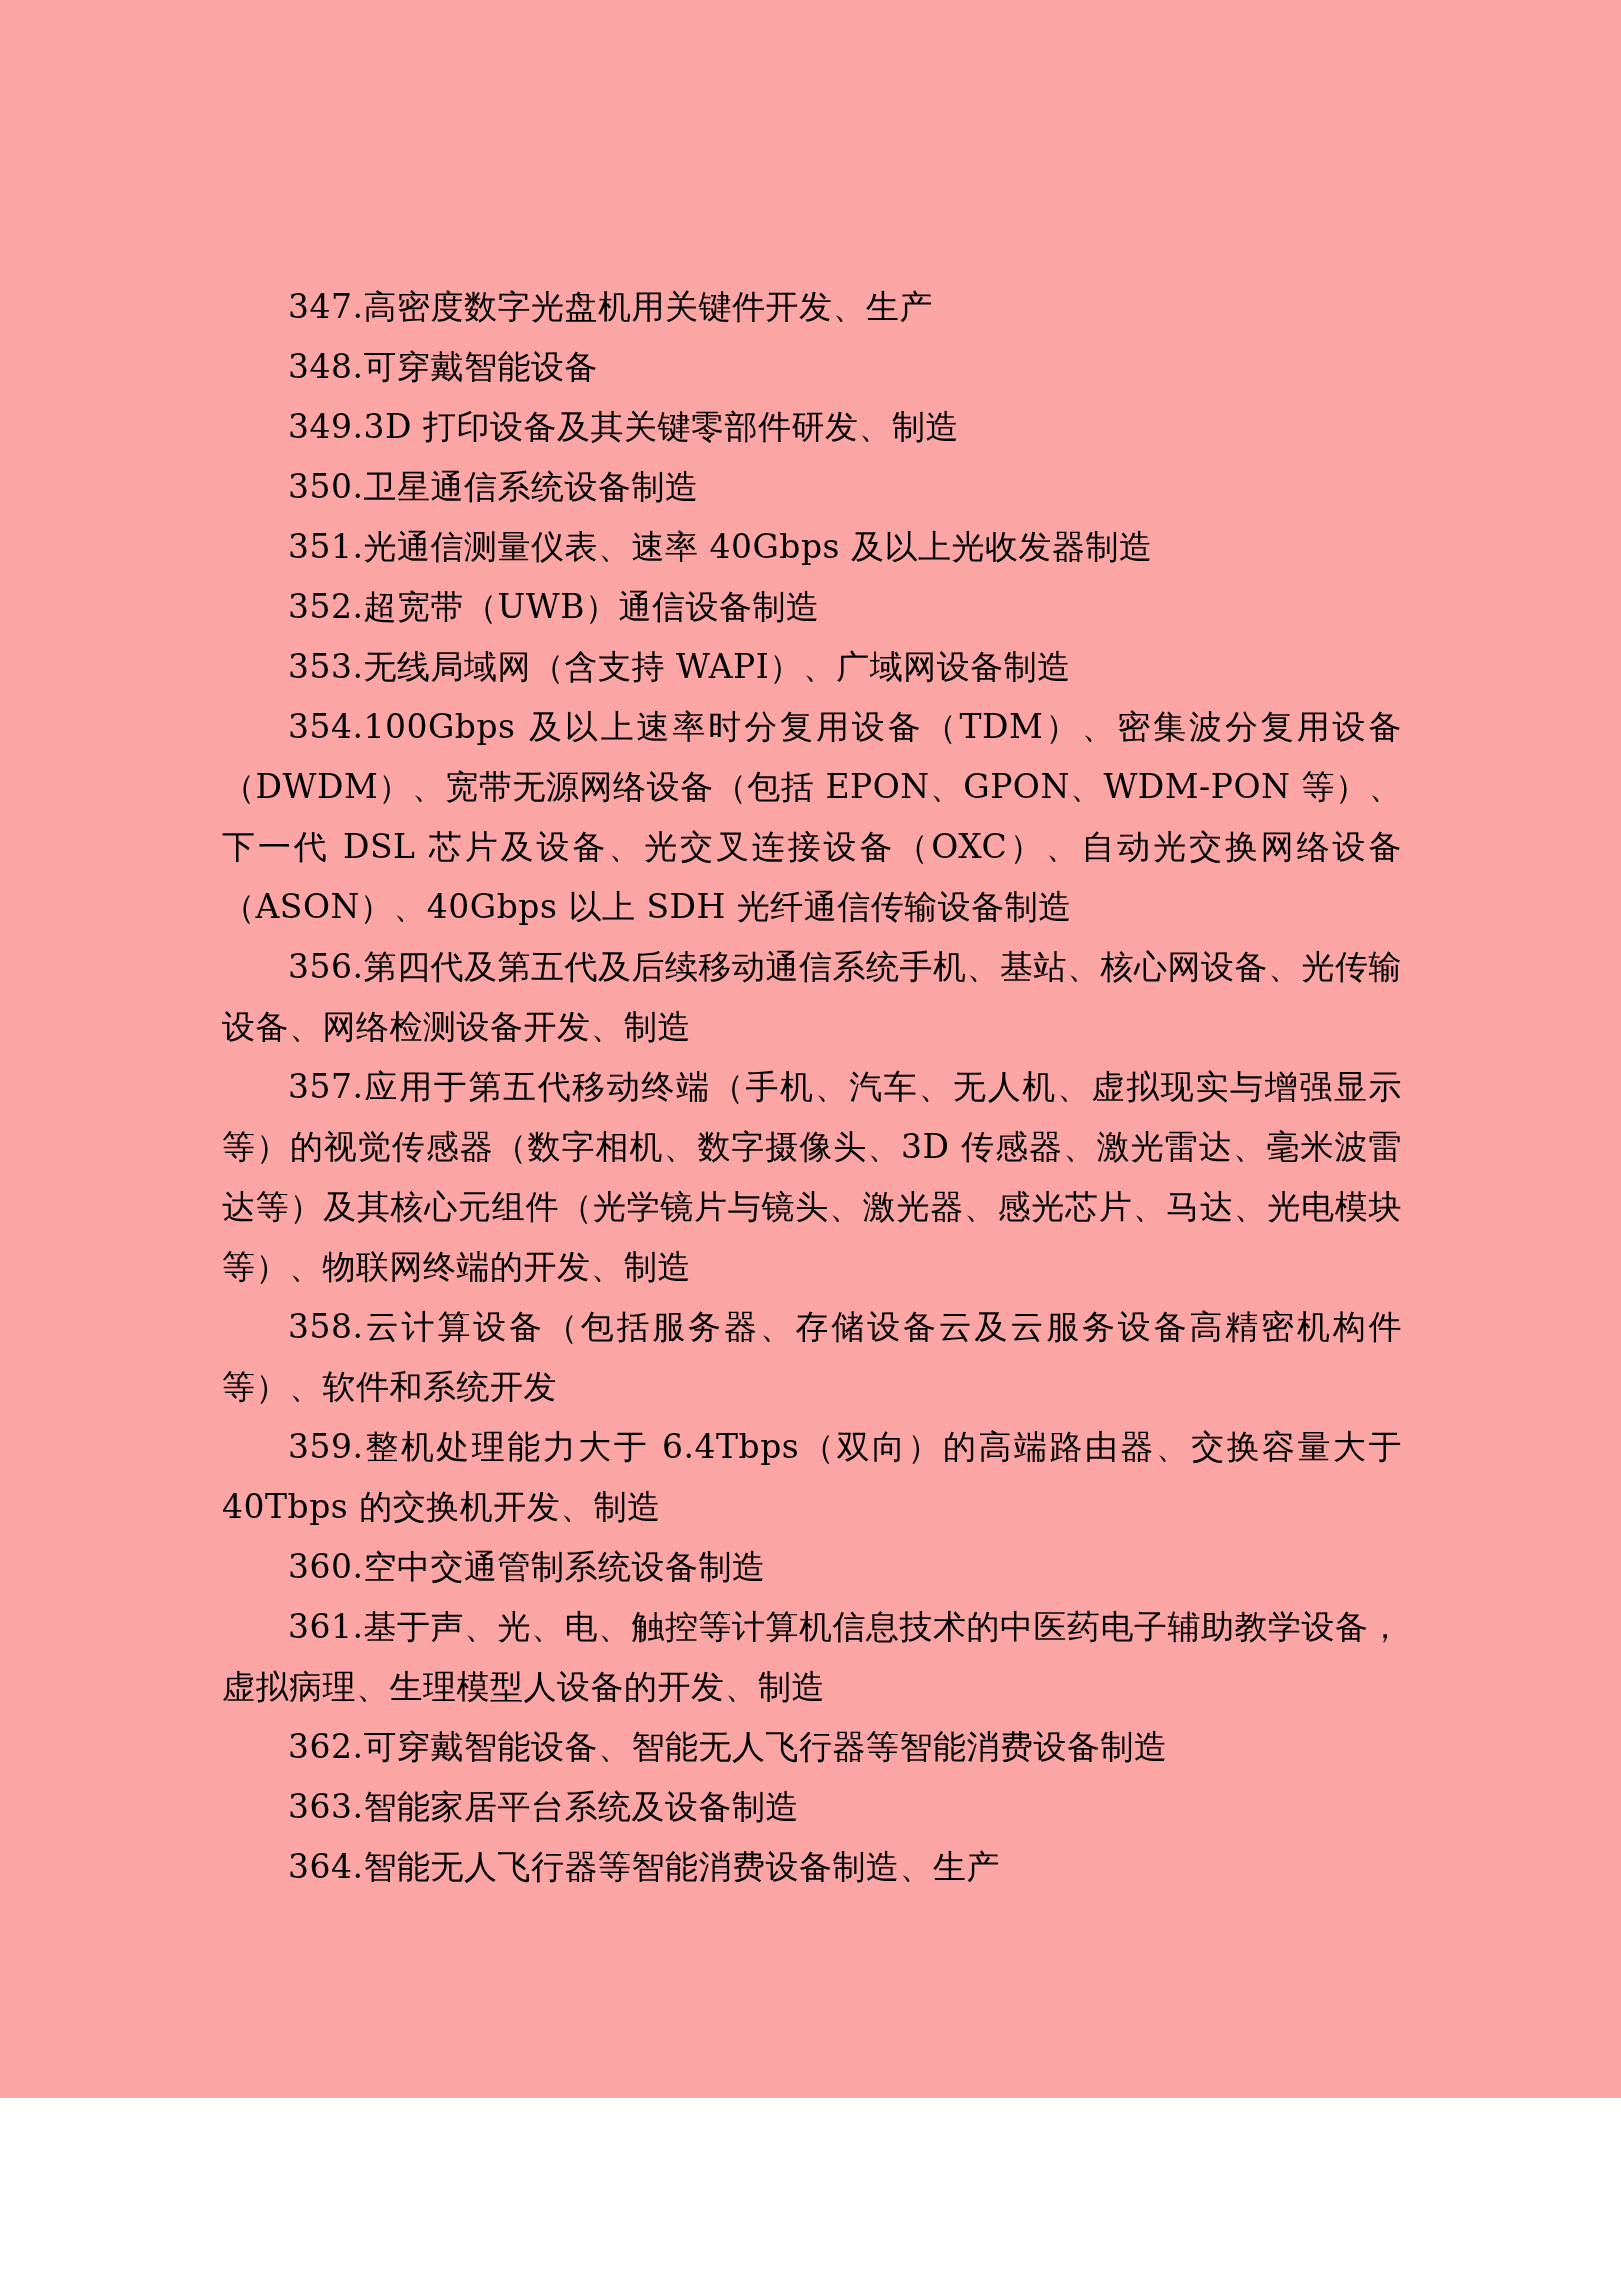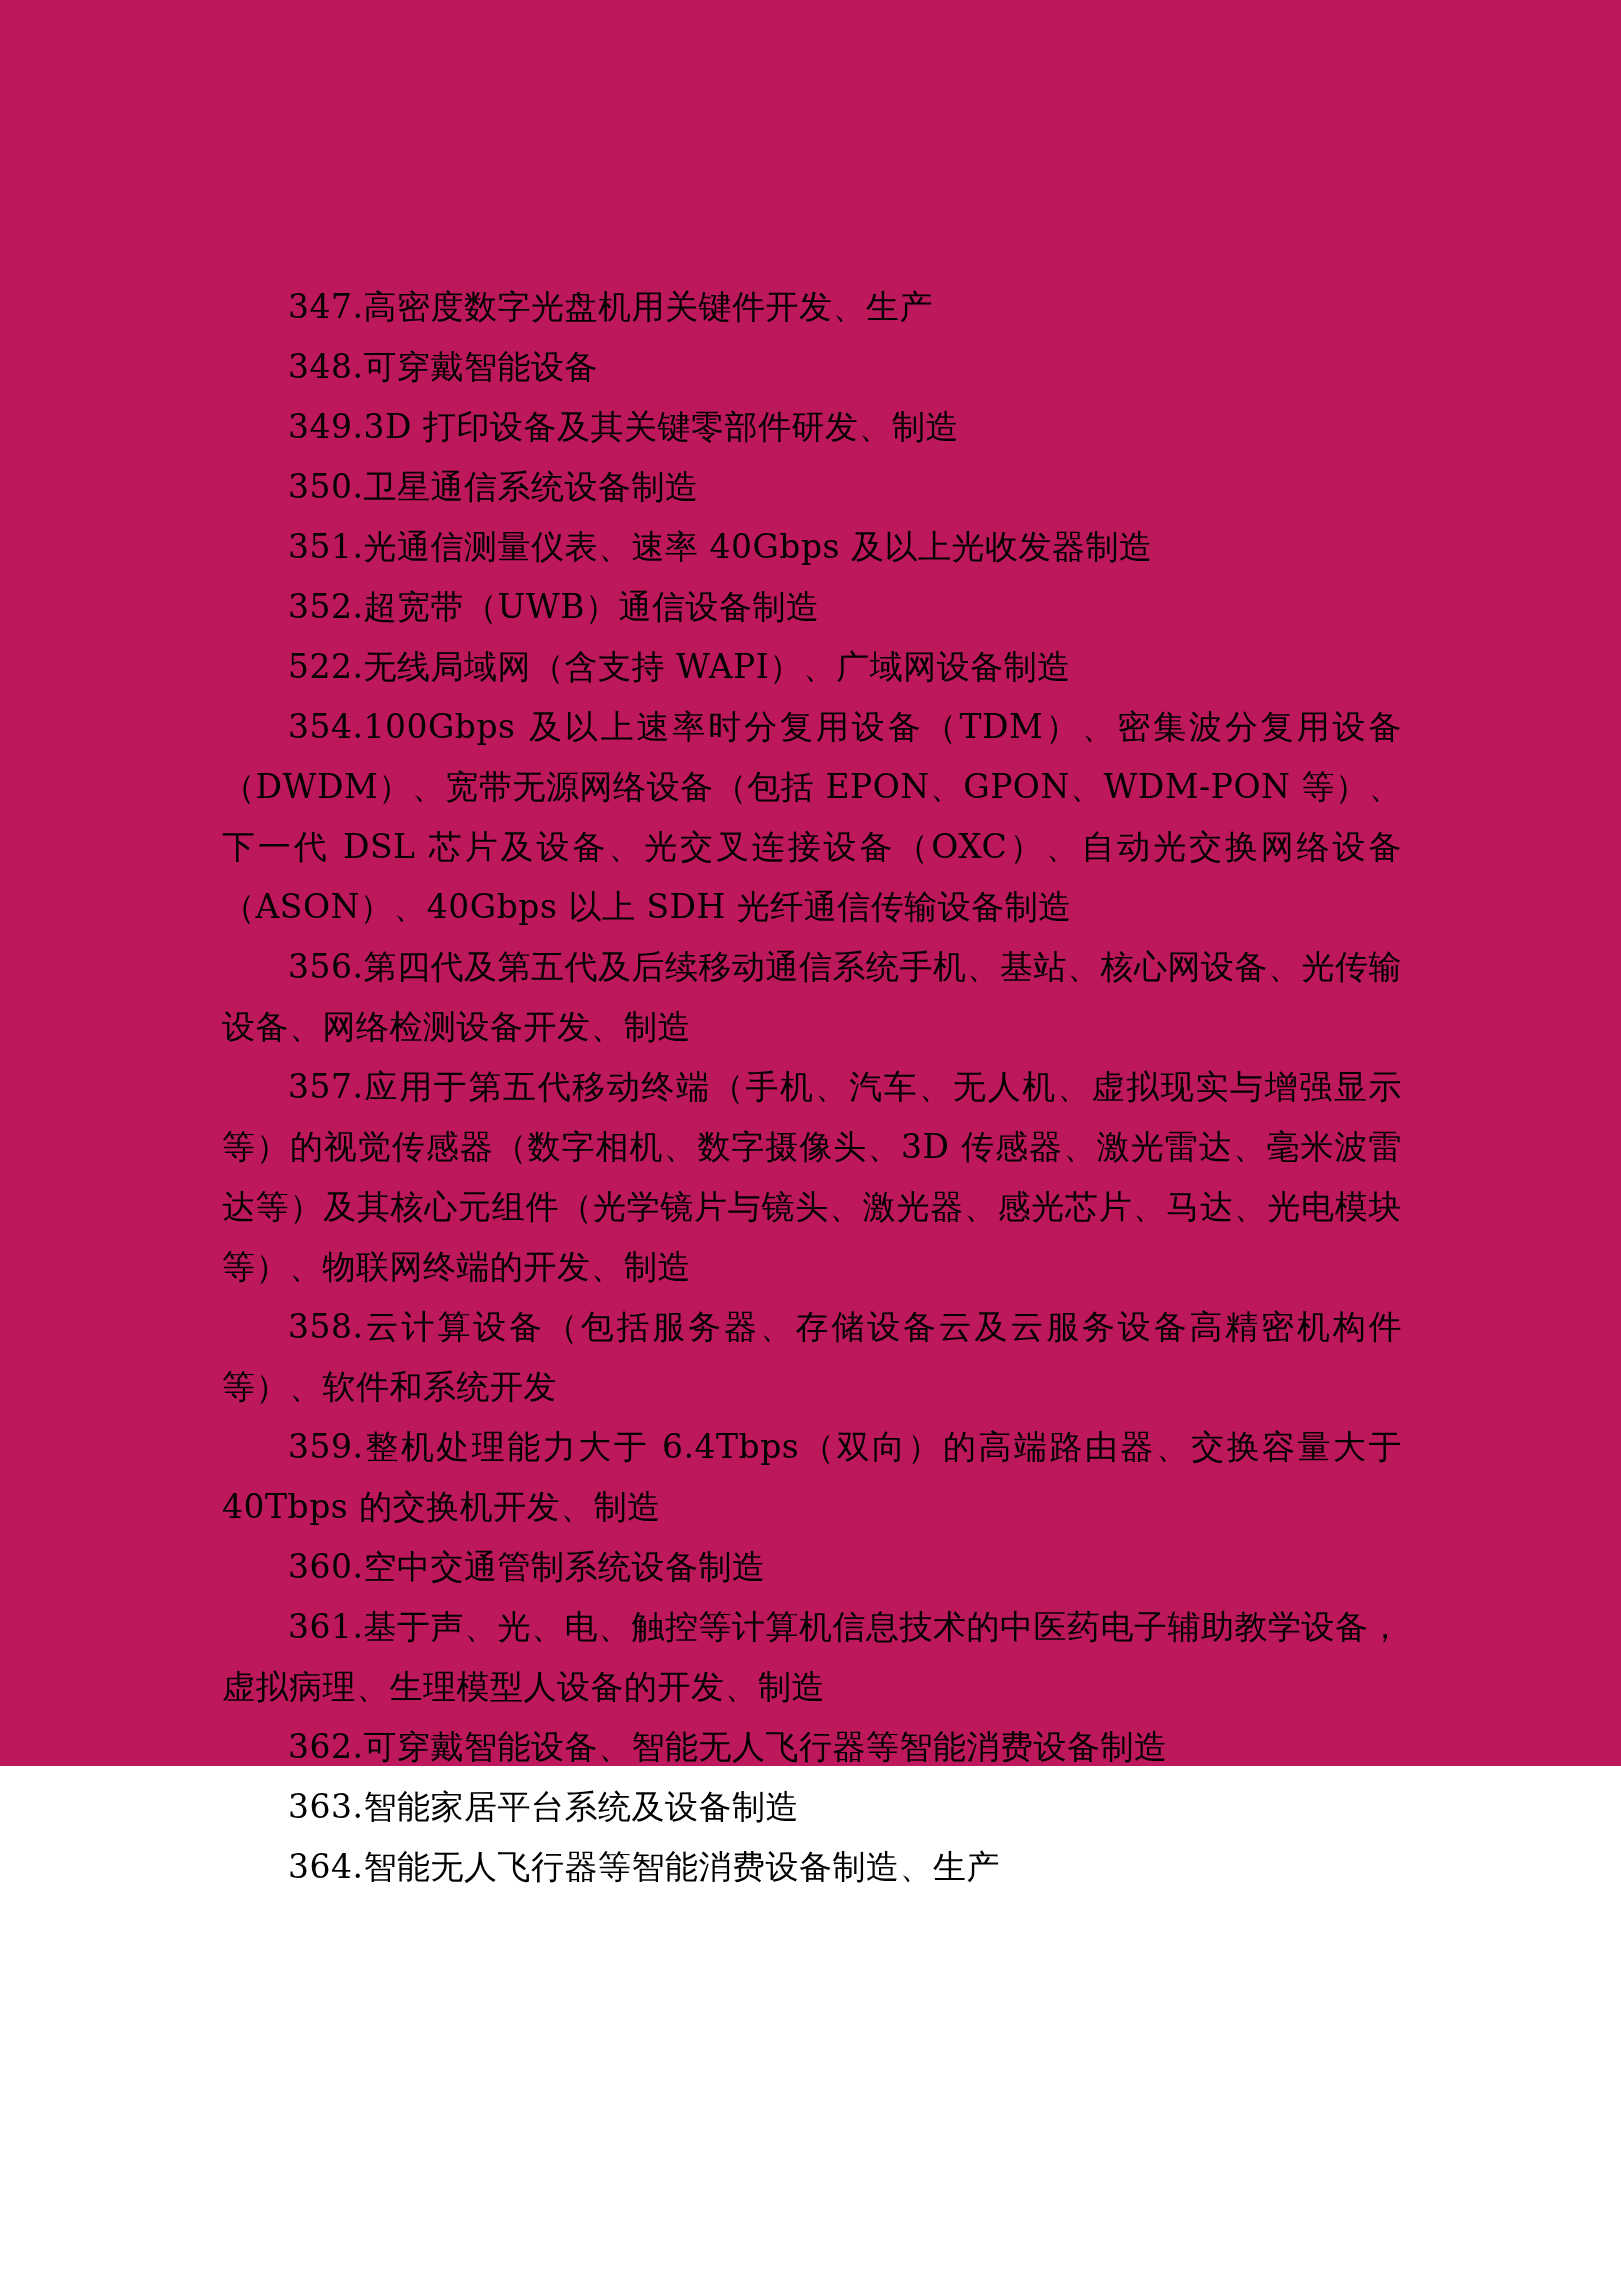--- a/index.html
+++ b/index.html
@@ -12,22 +12,22 @@
     background: #ffffff;
     position: relative;
     overflow: hidden;
     font-family: "DejaVu Serif", "Liberation Serif", serif;
   }
   .page {
     position: absolute;
     left: 0;
     top: 0;
     width: 1621px;
-    height: 1766px;
-    background: #be185d;
+    height: 2098px;
+    background: #fca5a5;
   }
   .content {
     position: absolute;
     left: 222px;
     top: 277px;
     width: 1180px;
     color: #000000;
   }
   .doc-paragraph {
     margin: 0;
@@ -44,21 +44,21 @@
 <body>
 
 <div class="page">
   <div class="content">
     <p class="doc-paragraph"><span>347.</span><span>高密度数字光盘机用关键件开发、生产</span></p>
     <p class="doc-paragraph"><span>348.</span><span>可穿戴智能设备</span></p>
     <p class="doc-paragraph"><span>349.</span><span>3D 打印设备及其关键零部件研发、制造</span></p>
     <p class="doc-paragraph"><span>350.</span><span>卫星通信系统设备制造</span></p>
     <p class="doc-paragraph"><span>351.</span><span>光通信测量仪表、速率 40Gbps 及以上光收发器制造</span></p>
     <p class="doc-paragraph"><span>352.</span><span>超宽带（UWB）通信设备制造</span></p>
-    <p class="doc-paragraph"><span>522.</span><span>无线局域网（含支持 WAPI）、广域网设备制造</span></p>
+    <p class="doc-paragraph"><span>353.</span><span>无线局域网（含支持 WAPI）、广域网设备制造</span></p>
     <p class="doc-paragraph"><span>354.</span><span>100Gbps 及以上速率时分复用设备（TDM）、密集波分复用设备（DWDM）、宽带无源网络设备（包括 EPON、GPON、WDM-PON 等）、下一代 DSL 芯片及设备、光交叉连接设备（OXC）、自动光交换网络设备（ASON）、40Gbps 以上 SDH 光纤通信传输设备制造</span></p>
     <p class="doc-paragraph"><span>356.</span><span>第四代及第五代及后续移动通信系统手机、基站、核心网设备、光传输设备、网络检测设备开发、制造</span></p>
     <p class="doc-paragraph"><span>357.</span><span>应用于第五代移动终端（手机、汽车、无人机、虚拟现实与增强显示等）的视觉传感器（数字相机、数字摄像头、3D 传感器、激光雷达、毫米波雷达等）及其核心元组件（光学镜片与镜头、激光器、感光芯片、马达、光电模块等）、物联网终端的开发、制造</span></p>
     <p class="doc-paragraph"><span>358.</span><span>云计算设备（包括服务器、存储设备云及云服务设备高精密机构件等）、软件和系统开发</span></p>
     <p class="doc-paragraph"><span>359.</span><span>整机处理能力大于 6.4Tbps（双向）的高端路由器、交换容量大于 40Tbps 的交换机开发、制造</span></p>
     <p class="doc-paragraph"><span>360.</span><span>空中交通管制系统设备制造</span></p>
     <p class="doc-paragraph"><span>361.</span><span>基于声、光、电、触控等计算机信息技术的中医药电子辅助教学设备，虚拟病理、生理模型人设备的开发、制造</span></p>
     <p class="doc-paragraph"><span>362.</span><span>可穿戴智能设备、智能无人飞行器等智能消费设备制造</span></p>
     <p class="doc-paragraph"><span>363.</span><span>智能家居平台系统及设备制造</span></p>
     <p class="doc-paragraph"><span>364.</span><span>智能无人飞行器等智能消费设备制造、生产</span></p>

